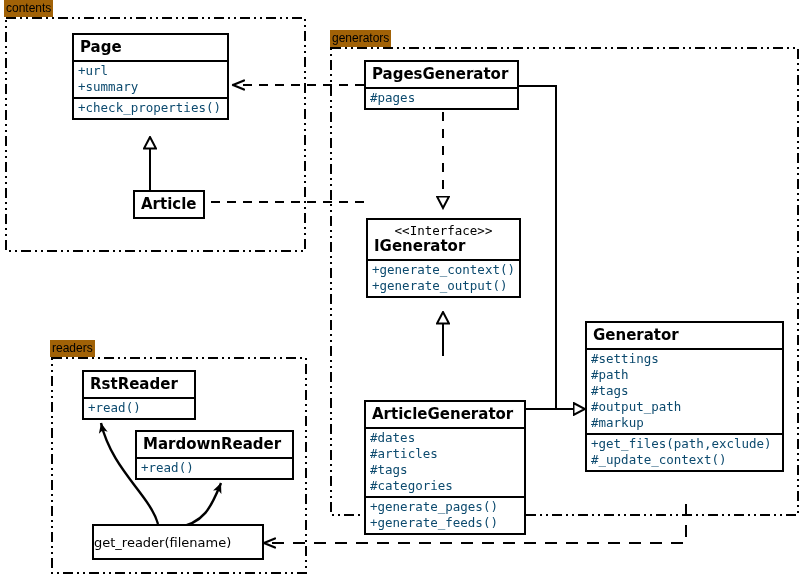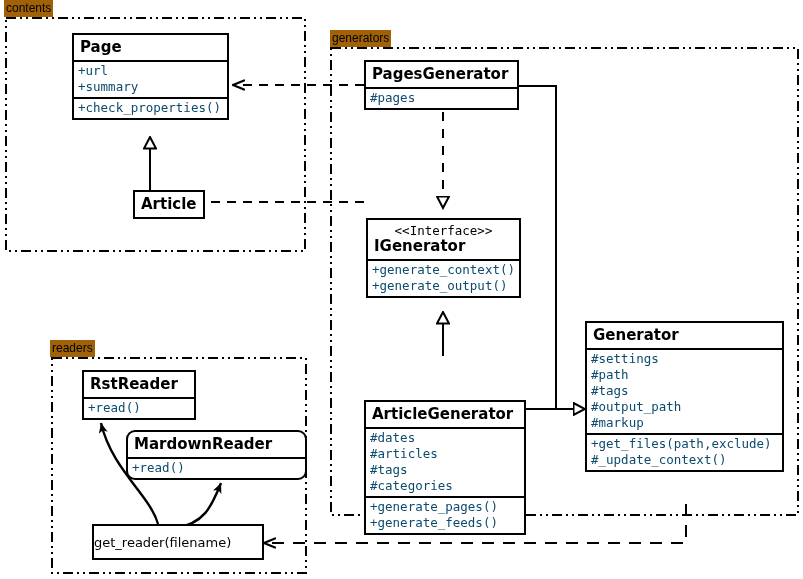--- a/index.html
+++ b/index.html
@@ -220,21 +220,21 @@
     </div>
   </div>
 
   <div class="cls" style="left:74px; top:370px; width:114px;margin-left:8px;">
     <div class="name">RstReader</div>
     <div class="compartment sep">
       <div>+read()</div>
     </div>
   </div>
 
-  <div class="cls" style="left:126px; top:430px; width:181px;border-radius:9px;">
+  <div class="cls" style="left:135px; top:430px; width:159px;">
     <div class="name">MardownReader</div>
     <div class="compartment sep">
       <div>+read()</div>
     </div>
   </div>
 
   <div class="fnbox" style="left:92px; top:524px; width:172px; height:36px;">
     <span>get_reader(filename)</span>
   </div>
 

